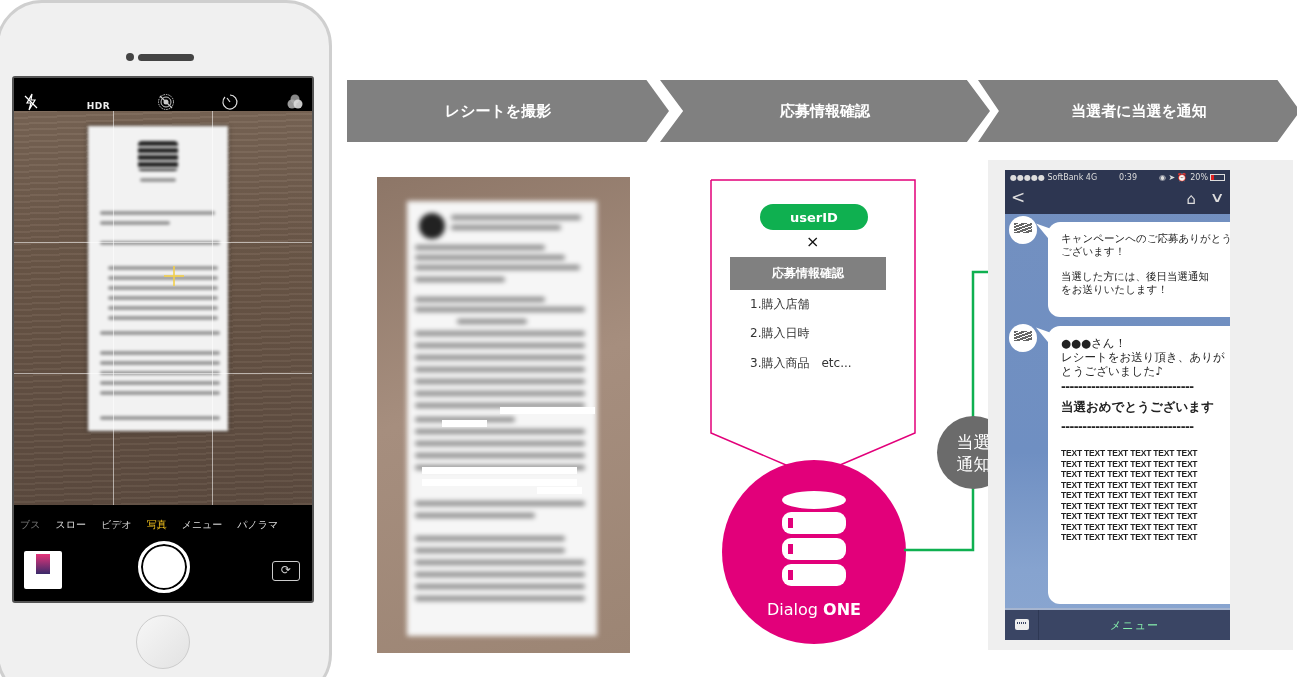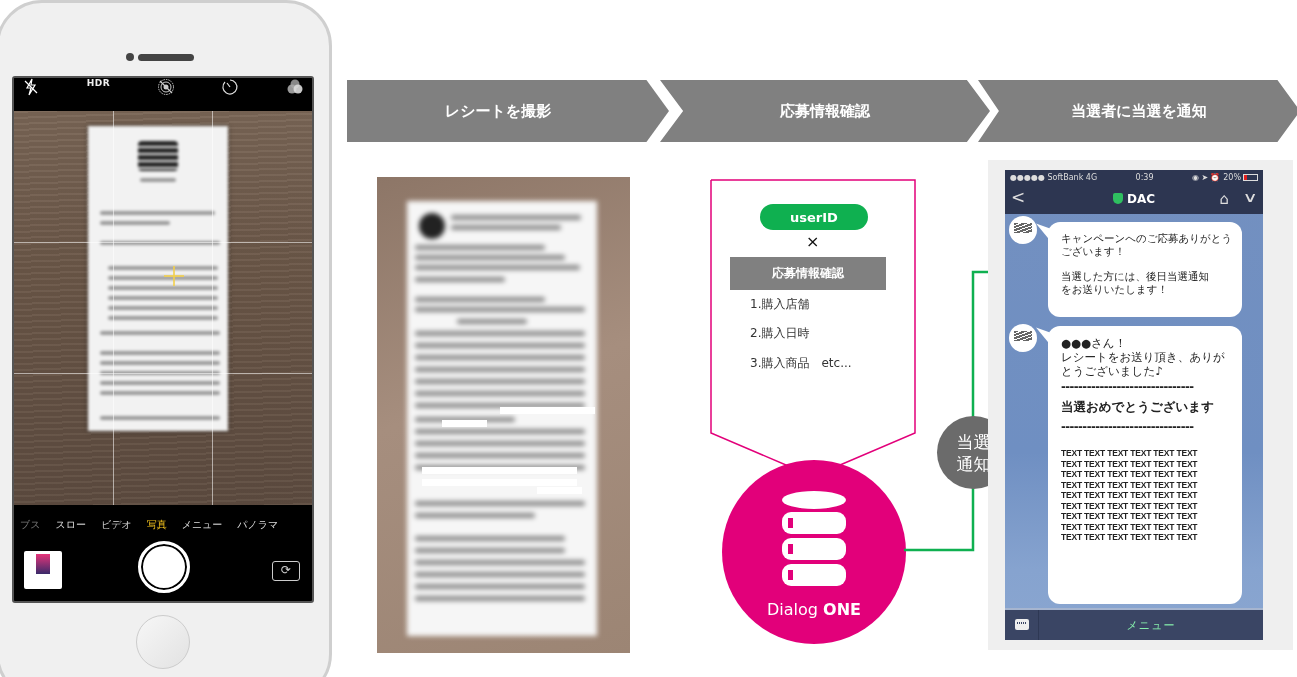--- a/index.html
+++ b/index.html
@@ -10,21 +10,21 @@
   .phone {
     position: absolute; left: -4px; top: 0; width: 336px; height: 700px;
     background: #f0f0f0; border: 3px solid #cfcfcf; border-radius: 46px;
   }
   .phone-speaker-dot { position: absolute; left: 127px; top: 50px; width: 8px; height: 8px; border-radius: 50%; background: #444; }
   .phone-speaker { position: absolute; left: 139px; top: 51px; width: 56px; height: 7px; border-radius: 4px; background: #444; }
   .phone-screen {
     position: absolute; left: 16px; top: 76px; width: 302px; height: 527px;
     background: #000; border: 2px solid #555; border-radius: 3px; overflow: hidden;
   }
-  .cam-topbar { position: absolute; left: 0; top: 0; width: 100%; height: 33px; background: #000; display: flex; align-items: flex-start; justify-content: space-between; padding: 0 8px; color: #fff; gap: 43px; }
+  .cam-topbar { position: absolute; left: 0; top: 0; width: 100%; height: 33px; background: #000; display: flex; align-items: flex-end; justify-content: space-between; padding: 0 8px; color: #fff; gap: 43px; }
   .cam-topbar .hdr { font-size: 9px; font-weight: bold; letter-spacing: 0.5px; color: #eee; }
   .cam-icon { width: 18px; height: 18px; display: inline-block; position: relative; }
   .viewfinder {
     position: absolute; left: 0; top: 33px; width: 100%; height: 394px;
     background:
       repeating-linear-gradient(178deg, rgba(255,255,255,0.04) 0 2px, rgba(0,0,0,0.05) 2px 6px),
       linear-gradient(180deg, #7a6656 0%, #6b5748 40%, #5e4c40 100%);
     filter: blur(0.3px);
   }
   .grid-v1, .grid-v2, .grid-h1, .grid-h2 { position: absolute; background: rgba(255,255,255,0.55); }
@@ -82,21 +82,21 @@
   .db-icon { position: absolute; left: 57px; top: 30px; width: 70px; height: 100px; }
   .dialog-logo { position: absolute; left: 0; top: 140px; width: 100%; text-align: center; color: #fff; font-size: 16px; }
   .dialog-logo b { font-weight: 900; }
 
   
   .connector { position: absolute; left: 900px; top: 260px; width: 120px; height: 300px; }
   .win-badge { position: absolute; left: 937px; top: 416px; width: 73px; height: 73px; border-radius: 50%; background: #6b6b6b; color: #fff; font-size: 17px; line-height: 22px; display: flex; align-items: center; justify-content: center; text-align: center; }
 
   
   .chat-frame { position: absolute; left: 988px; top: 160px; width: 305px; height: 490px; background: #efefef; }
-  .chat-screen { position: absolute; left: 1005px; top: 170px; width: 258px; height: 470px; background: linear-gradient(180deg, #7390c0 0%, #6f8fc2 60%, #86a3cf 85%, #8aa6d0 100%); overflow: hidden; }
+  .chat-screen { position: absolute; left: 1005px; top: 170px; width: 225px; height: 470px; background: linear-gradient(180deg, #7390c0 0%, #6f8fc2 60%, #86a3cf 85%, #8aa6d0 100%); overflow: hidden; }
   .chat-status { position: absolute; left: 0; top: 0; width: 100%; height: 14px; background: #2d3651; color: #ddd; font-size: 8px; display: flex; align-items: center; justify-content: space-between; padding: 0 5px; }
   .chat-status .battery { display: inline-block; width: 15px; height: 7px; border: 1px solid #ddd; vertical-align: middle; position: relative; margin-left: 2px; }
   .chat-status .battery::before { content: ""; position: absolute; left: 0; top: 0; width: 3px; height: 100%; background: #e02020; }
   .chat-nav { position: absolute; left: 0; top: 14px; width: 100%; height: 30px; background: #2d3651; color: #fff; }
   .chat-nav .back { position: absolute; left: 6px; top: 3px; font-size: 17px; color: #ddd; }
   .chat-nav .title { position: absolute; left: 0; width: 100%; top: 8px; text-align: center; font-size: 12px; font-weight: bold; }
   .chat-nav .shield { display: inline-block; width: 10px; height: 11px; background: #2fc060; border-radius: 2px 2px 5px 5px; margin-right: 4px; vertical-align: -1px; }
   .chat-nav .home { position: absolute; right: 34px; top: 6px; font-size: 15px; color: #ddd; }
   .chat-nav .chev-down { position: absolute; right: 8px; top: 5px; font-size: 14px; color: #ddd; transform: scaleX(1.5); }
   .avatar { position: absolute; left: 4px; width: 28px; height: 28px; border-radius: 50%; background: #fff; overflow: hidden; }
@@ -293,21 +293,20 @@
 
 <div class="chat-frame"></div>
 <div class="chat-screen">
   <div class="chat-status">
     <span>●●●●● SoftBank  4G</span>
     <span>0:39</span>
     <span><span>◉ ➤ ⏰ 20%</span><span class="battery"></span></span>
   </div>
   <div class="chat-nav">
     <span class="back">&lt;</span>
-    <div class="title"><span class="shield"></span><span>DAC</span></div>
     <span class="home">⌂</span>
     <span class="chev-down">∨</span>
   </div>
 
   <div class="avatar" style="top:46px;"></div>
   <div class="bubble bubble-1">
     <span class="b-line">キャンペーンへのご応募ありがとう</span>
     <span class="b-line">ございます！</span>
     <div class="b-gap"></div>
     <span class="b-line">当選した方には、後日当選通知</span>

